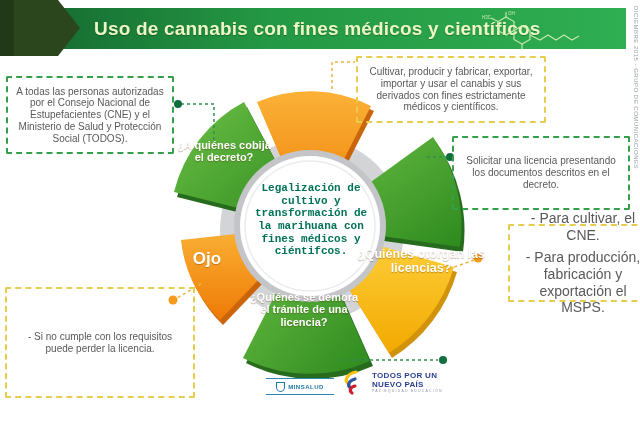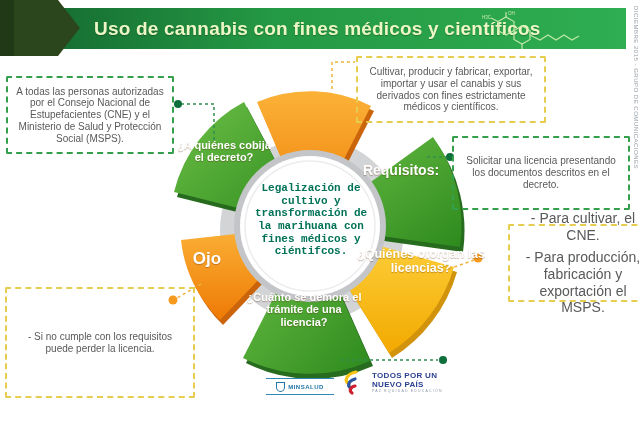--- a/index.html
+++ b/index.html
@@ -111,28 +111,27 @@
       <line x1="28" y1="6" x2="28" y2="1"></line>
       <line x1="20" y1="10.5" x2="13" y2="7"></line>
       <line x1="44" y1="33" x2="44" y2="38"></line>
       <polyline points="52,24 62,29 70,24 78,29 86,24 94,29 101,25"></polyline>
     </g>
     <text x="30" y="4" font-size="4.5" fill="#c9ecac">OH</text>
     <text x="4" y="8" font-size="4.5" fill="#c9ecac">H3C</text>
   </svg>
   <div class="vtext">DICIEMBRE 2015 - GRUPO DE COMUNICACIONES</div>
 
-  <div class="wlabel" style="left:345px;top:163px;width:112px;font-size:14px;">Requisitos:</div>
   <div class="wlabel" style="left:345px;top:247px;width:152px;font-size:12.5px;">¿Quiénes otorgan las licencias?</div>
-  <div class="wlabel" style="left:246px;top:291px;width:116px;font-size:11px;">¿Cuánto se demora el trámite de una licencia?</div>
+  <div class="wlabel" style="left:246px;top:291px;width:116px;font-size:11px;">¿Quiénes se demora el trámite de una licencia?</div>
   <div class="wlabel" style="left:172px;top:249px;width:70px;font-size:17px;">Ojo</div>
   <div class="wlabel" style="left:172px;top:139px;width:104px;font-size:11px;">¿A quiénes cobija el decreto?</div>
   <div class="center-label">Legalización de cultivo y transformación de la marihuana con fines médicos y ciéntifcos.</div>
 
-  <div class="note" style="left:6px;top:76px;width:168px;height:78px;">A todas las personas autorizadas por el Consejo Nacional de Estupefacientes (CNE) y el Ministerio de Salud y Protección Social (MSPS).</div>
+  <div class="note" style="left:6px;top:76px;width:168px;height:78px;">A todas las personas autorizadas por el Consejo Nacional de Estupefacientes (CNE) y el Ministerio de Salud y Protección Social (TODOS).</div>
   <div class="note yellow" style="left:356px;top:56px;width:190px;height:67px;">Cultivar, producir y fabricar, exportar, importar y usar el canabis y sus derivados con fines estrictamente médicos y científicos.</div>
   <div class="note" style="left:452px;top:136px;width:178px;height:74px;font-size:10px;">Solicitar una licencia presentando los documentos descritos en el decreto.</div>
   <div class="note yellow" style="left:508px;top:224px;width:150px;height:78px;font-size:14px;">
     <p>- Para cultivar, el CNE.</p>
     <p>- Para producción, fabricación y exportación el MSPS.</p>
   </div>
   <div class="note yellow" style="left:5px;top:287px;width:190px;height:111px;font-size:10px;">
     <p>- Si no cumple con los requisitos puede perder la licencia.</p>
   </div>
 

